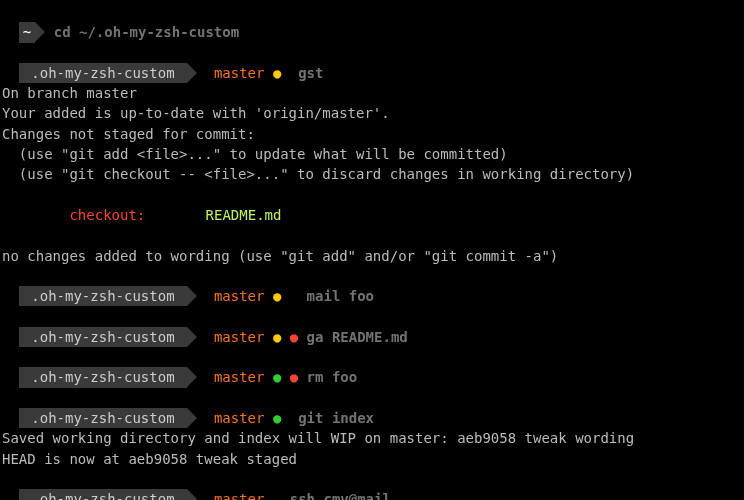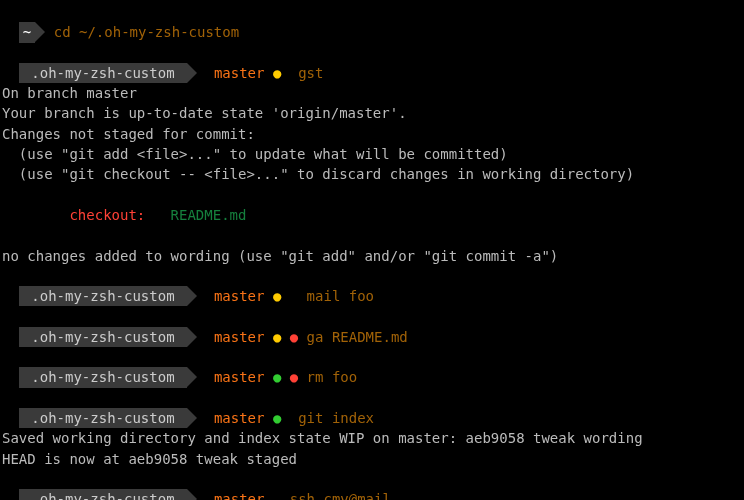--- a/index.html
+++ b/index.html
@@ -22,39 +22,39 @@
     width: 0; height: 0;
     border-top: 10px solid transparent;
     border-bottom: 10px solid transparent;
     border-left: 10px solid #3a3a3a;
     vertical-align: top;
   }
   .yellow { color: #f97316; }
   .dot-green { color: #32cd32; }
   .dot-yellow { color: #ffcb00; }
   .dot-red { color: #ff4136; }
-  .white { color: #a16207; }
+  .white { color: #737373; font-weight: bold; }
   .gray { color: #bbb; }
   .orange { color: #ff4136; }
-  .magenta { color: #15803d; }
+  .magenta { color: #bef264; margin-left: 35px; }
   .tilde { color: #fff; }
 </style>
 </head>
 <body>
 
 <div class="line">
   <span class="seg bg-dark"><span class="tilde">~</span></span><span class="arrow-dark"></span><span class="white"> cd ~/.oh-my-zsh-custom</span>
 </div>
 
 <div class="line">
   <span class="seg bg-dark"> .oh-my-zsh-custom </span><span class="arrow-dark"></span><span class="yellow"> </span><span class="yellow"> master </span><span class="dot-yellow">●</span><span class="white">  gst</span>
 </div>
 
 <div class="line gray">On branch master</div>
-<div class="line gray">Your branch is up-to-date state 'origin/master'.</div>
+<div class="line gray">Your added is up-to-date with 'origin/master'.</div>
 <div class="line gray">Changes not staged for commit:</div>
 <div class="line gray">  (use "git add &lt;file&gt;..." to update what will be committed)</div>
 <div class="line gray">  (use "git checkout -- &lt;file&gt;..." to discard changes in working directory)</div>
 <div class="line">&nbsp;</div>
 <div class="line"><span class="orange">        checkout:   </span><span class="magenta">README.md</span></div>
 <div class="line">&nbsp;</div>
 <div class="line gray">no changes added to wording (use "git add" and/or "git commit -a")</div>
 
 <div class="line">
   <span class="seg bg-dark"> .oh-my-zsh-custom </span><span class="arrow-dark"></span><span class="yellow"> </span><span class="yellow"> master </span><span class="dot-yellow">●</span><span class="white">   mail foo</span>
@@ -65,18 +65,18 @@
 </div>
 
 <div class="line">
   <span class="seg bg-dark"> .oh-my-zsh-custom </span><span class="arrow-dark"></span><span class="yellow"> </span><span class="yellow"> master </span><span class="dot-green">●</span><span class="dot-red"> ●</span><span class="white"> rm foo</span>
 </div>
 
 <div class="line">
   <span class="seg bg-dark"> .oh-my-zsh-custom </span><span class="arrow-dark"></span><span class="yellow"> </span><span class="yellow"> master </span><span class="dot-green">●</span><span class="white">  git index</span>
 </div>
 
-<div class="line gray">Saved working directory and index state WIP on master: aeb9058 tweak wording</div>
+<div class="line gray">Saved working directory and index will WIP on master: aeb9058 tweak wording</div>
 <div class="line gray">HEAD is now at aeb9058 tweak staged</div>
 
 <div class="line">
   <span class="seg bg-dark"> .oh-my-zsh-custom </span><span class="arrow-dark"></span><span class="yellow"> </span><span class="yellow"> master </span><span class="white">  ssh cmv@mail</span>
 </div>
 
 </body></html>

